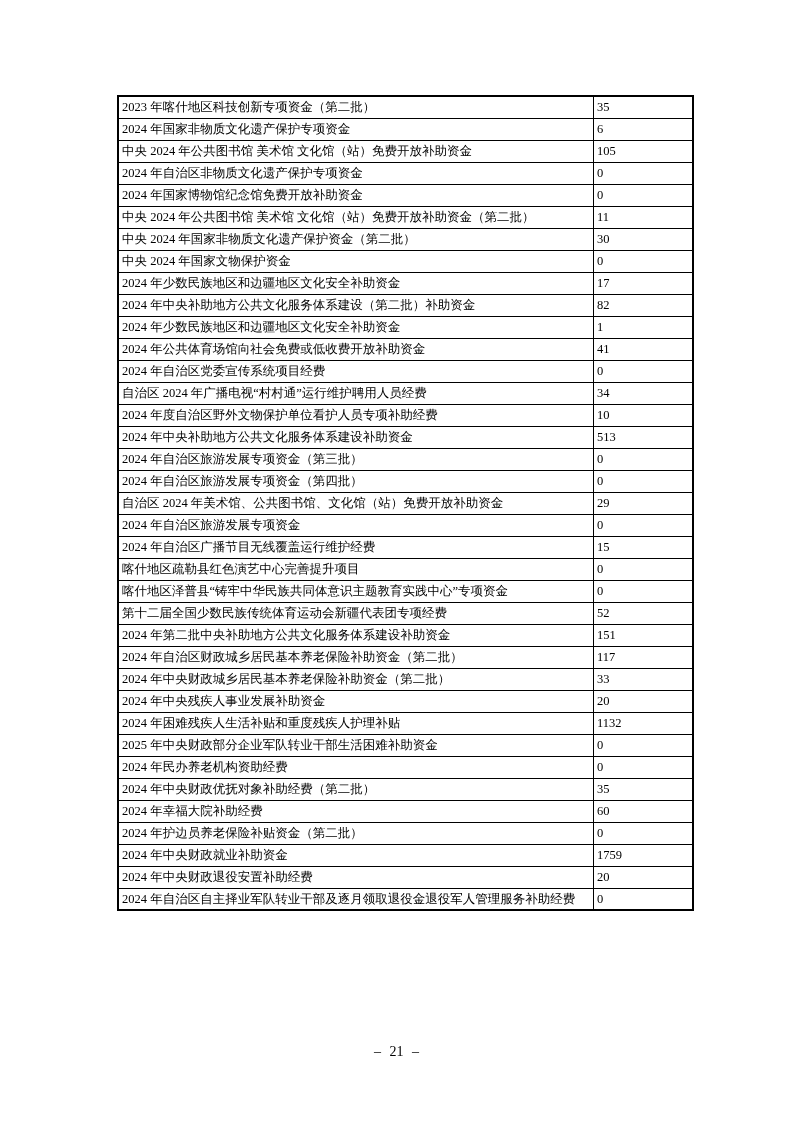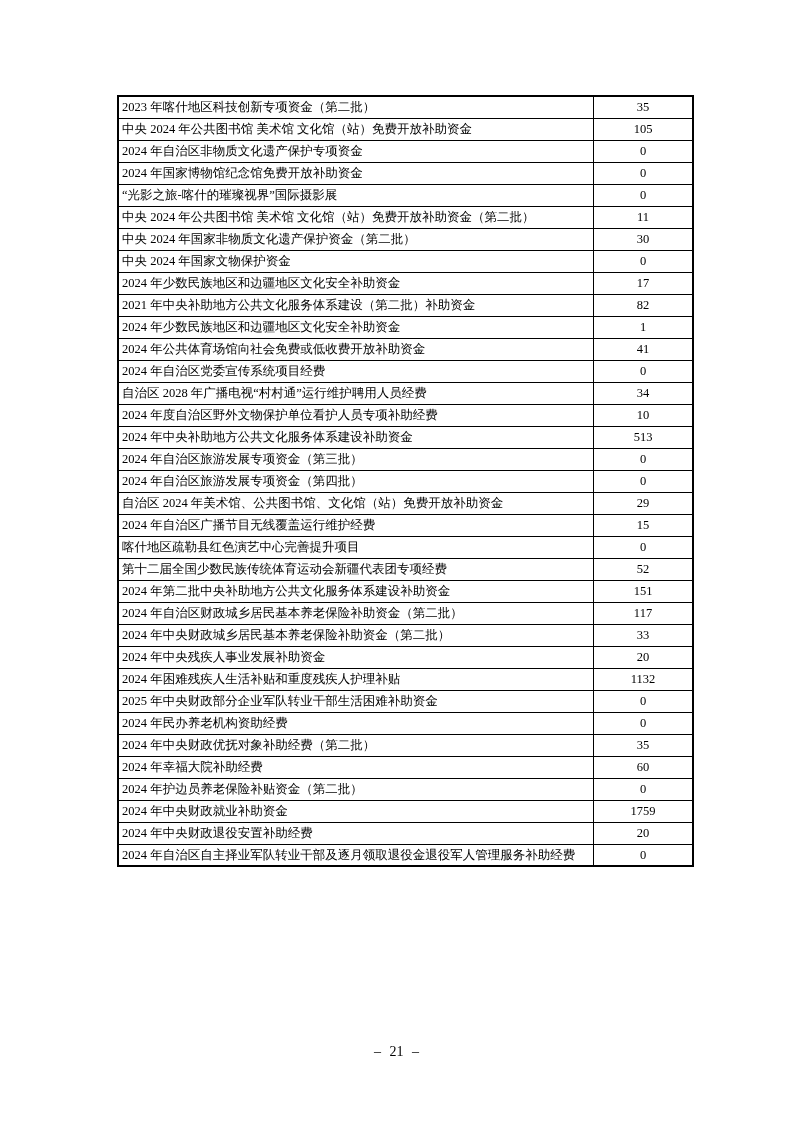--- a/index.html
+++ b/index.html
@@ -38,21 +38,20 @@
   }
   table.funding tr {
     height: 22px;
   }
   td.name {
     width: 468px;
     text-align: left;
   }
   td.val {
     width: 92px;
-    text-align: center;
     margin-top: 45px;
   }
   .page-number {
     position: absolute;
     top: 1044px;
     left: 0;
     width: 100%;
     text-align: center;
     font-size: 14px;
     word-spacing: 5px;
@@ -63,69 +62,69 @@
 
 <div class="sheet">
 
   <table class="funding">
     <tbody>
         <tr>
           <td class="name">2023 年喀什地区科技创新专项资金（第二批）</td>
           <td class="val">35</td>
         </tr>
         <tr>
+          <td class="name">2024 年国家非物质文化遗产保护专项资金</td>
+          <td class="val">6</td>
+        </tr>
+        <tr>
           <td class="name">中央 2024 年公共图书馆 美术馆 文化馆（站）免费开放补助资金</td>
           <td class="val">105</td>
         </tr>
         <tr>
           <td class="name">2024 年自治区非物质文化遗产保护专项资金</td>
           <td class="val">0</td>
         </tr>
         <tr>
           <td class="name">2024 年国家博物馆纪念馆免费开放补助资金</td>
           <td class="val">0</td>
         </tr>
         <tr>
-          <td class="name">“光影之旅-喀什的璀璨视界”国际摄影展</td>
-          <td class="val">0</td>
-        </tr>
-        <tr>
           <td class="name">中央 2024 年公共图书馆 美术馆 文化馆（站）免费开放补助资金（第二批）</td>
           <td class="val">11</td>
         </tr>
         <tr>
           <td class="name">中央 2024 年国家非物质文化遗产保护资金（第二批）</td>
           <td class="val">30</td>
         </tr>
         <tr>
           <td class="name">中央 2024 年国家文物保护资金</td>
           <td class="val">0</td>
         </tr>
         <tr>
           <td class="name">2024 年少数民族地区和边疆地区文化安全补助资金</td>
           <td class="val">17</td>
         </tr>
         <tr>
-          <td class="name">2021 年中央补助地方公共文化服务体系建设（第二批）补助资金</td>
+          <td class="name">2024 年中央补助地方公共文化服务体系建设（第二批）补助资金</td>
           <td class="val">82</td>
         </tr>
         <tr>
           <td class="name">2024 年少数民族地区和边疆地区文化安全补助资金</td>
           <td class="val">1</td>
         </tr>
         <tr>
           <td class="name">2024 年公共体育场馆向社会免费或低收费开放补助资金</td>
           <td class="val">41</td>
         </tr>
         <tr>
           <td class="name">2024 年自治区党委宣传系统项目经费</td>
           <td class="val">0</td>
         </tr>
         <tr>
-          <td class="name">自治区 2028 年广播电视“村村通”运行维护聘用人员经费</td>
+          <td class="name">自治区 2024 年广播电视“村村通”运行维护聘用人员经费</td>
           <td class="val">34</td>
         </tr>
         <tr>
           <td class="name">2024 年度自治区野外文物保护单位看护人员专项补助经费</td>
           <td class="val">10</td>
         </tr>
         <tr>
           <td class="name">2024 年中央补助地方公共文化服务体系建设补助资金</td>
           <td class="val">513</td>
         </tr>
@@ -135,28 +134,36 @@
         </tr>
         <tr>
           <td class="name">2024 年自治区旅游发展专项资金（第四批）</td>
           <td class="val">0</td>
         </tr>
         <tr>
           <td class="name">自治区 2024 年美术馆、公共图书馆、文化馆（站）免费开放补助资金</td>
           <td class="val">29</td>
         </tr>
         <tr>
+          <td class="name">2024 年自治区旅游发展专项资金</td>
+          <td class="val">0</td>
+        </tr>
+        <tr>
           <td class="name">2024 年自治区广播节目无线覆盖运行维护经费</td>
           <td class="val">15</td>
         </tr>
         <tr>
           <td class="name">喀什地区疏勒县红色演艺中心完善提升项目</td>
           <td class="val">0</td>
         </tr>
         <tr>
+          <td class="name">喀什地区泽普县“铸牢中华民族共同体意识主题教育实践中心”专项资金</td>
+          <td class="val">0</td>
+        </tr>
+        <tr>
           <td class="name">第十二届全国少数民族传统体育运动会新疆代表团专项经费</td>
           <td class="val">52</td>
         </tr>
         <tr>
           <td class="name">2024 年第二批中央补助地方公共文化服务体系建设补助资金</td>
           <td class="val">151</td>
         </tr>
         <tr>
           <td class="name">2024 年自治区财政城乡居民基本养老保险补助资金（第二批）</td>
           <td class="val">117</td>

